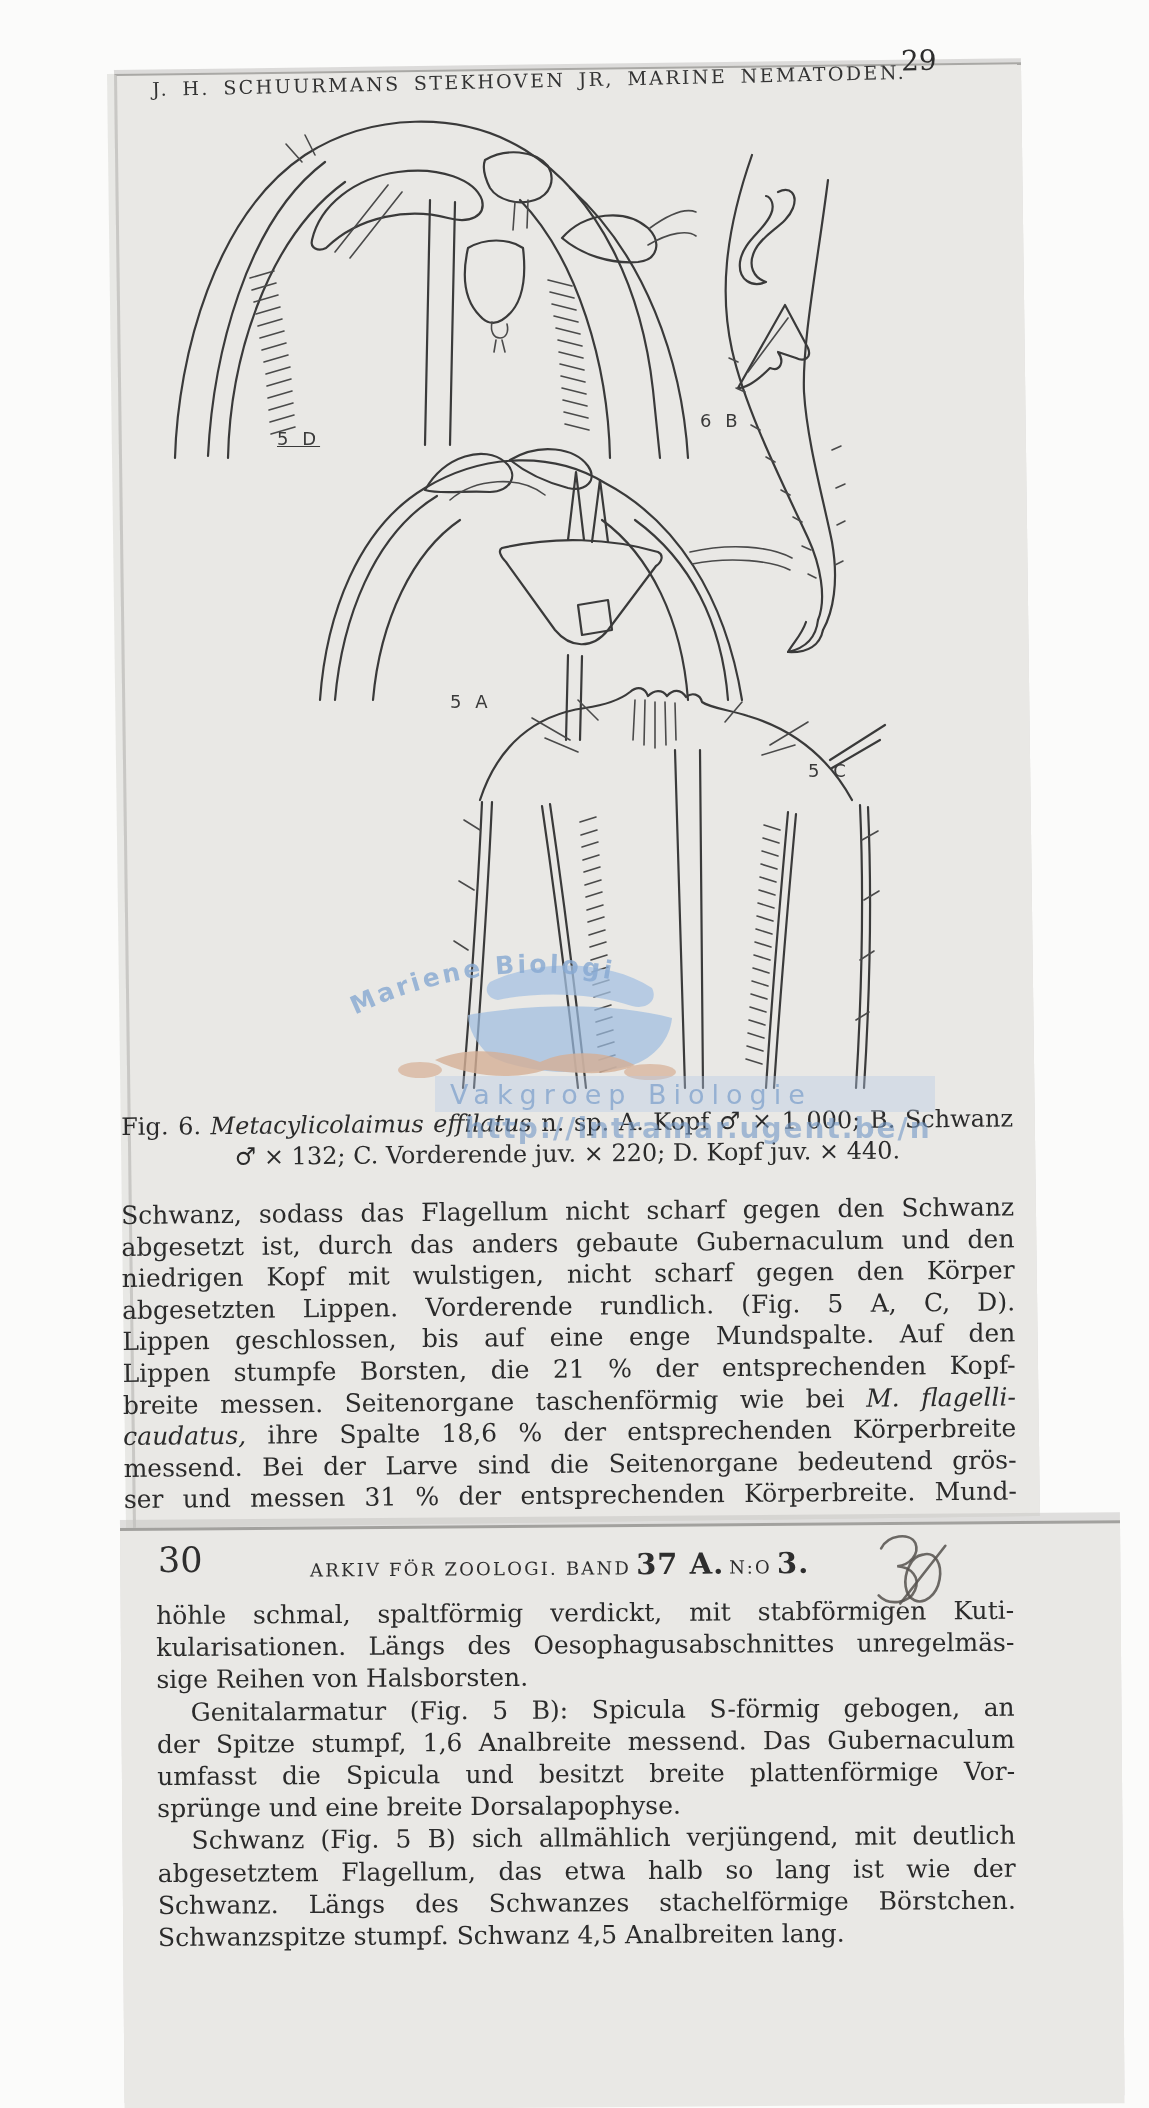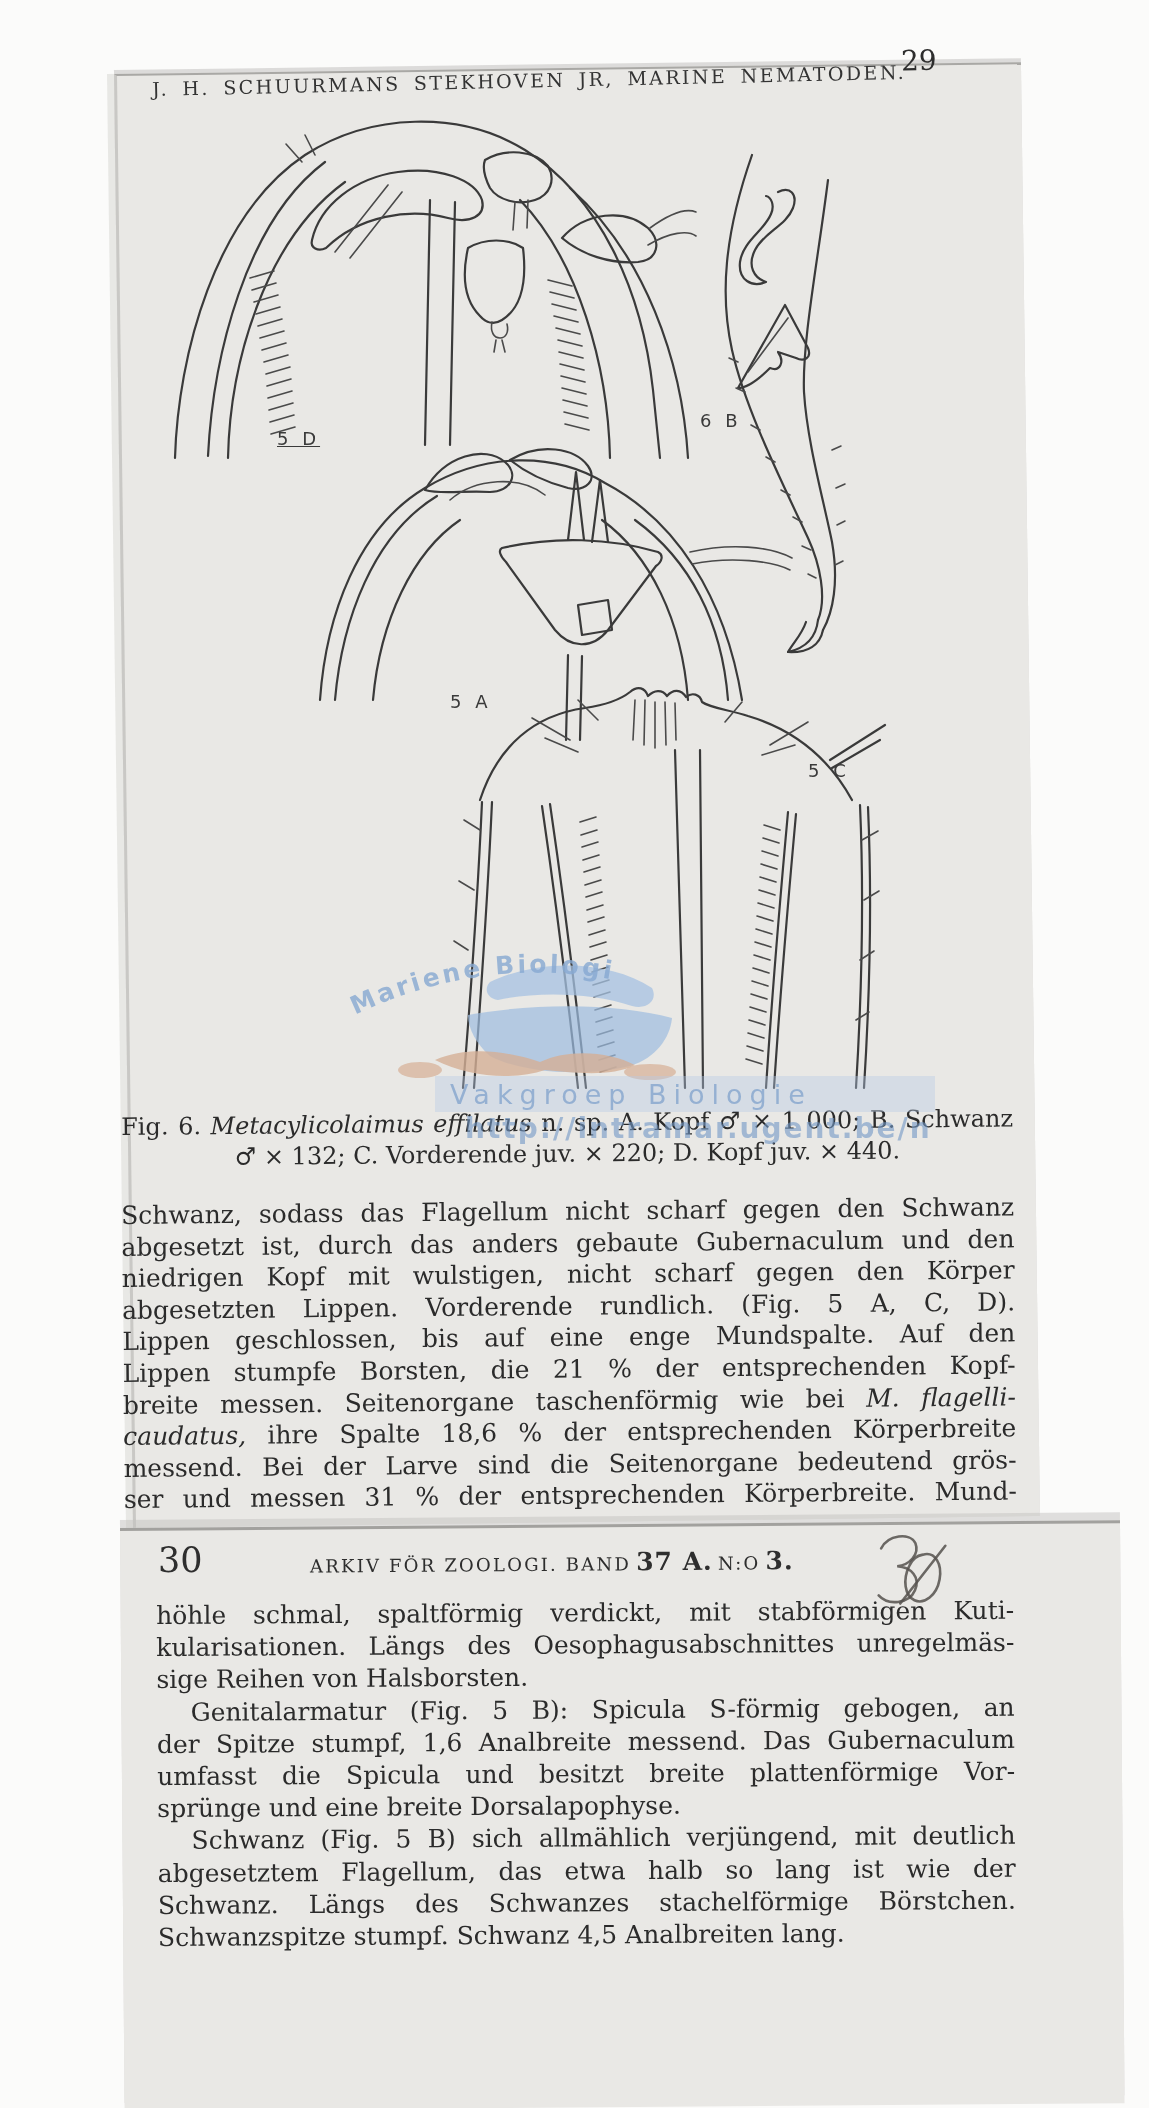--- a/index.html
+++ b/index.html
@@ -36,21 +36,21 @@
   .body29{left:121px;top:1200px;width:893px;font-size:25px;line-height:31.6px;transform:rotate(-0.55deg);transform-origin:0 0;}
   .body30{left:156px;top:1600px;width:858px;font-size:25px;line-height:32.2px;transform:rotate(-0.35deg);transform-origin:0 0;}
   .tline{text-align:justify;text-align-last:justify;}
   .tline.nojust{text-align:left;text-align-last:left;}
   .tline.center{text-align:center;text-align-last:center;}
   .tline.ind{text-indent:34px;}
   .it{font-style:italic;}
   .h30num{left:158px;top:1540px;font-size:35px;color:#2e2e2e;}
   .h30{left:310px;top:1548px;width:430px;white-space:nowrap;transform:rotate(-0.4deg);color:#2e2e2e;}
   .hc-small{font-size:18px;letter-spacing:2.2px;}
-  .hc-big{font-size:25px;font-weight:bold;letter-spacing:1px;}
+  .hc-big{font-size:29px;font-weight:bold;letter-spacing:1px;}
   svg{display:block;}
   .ink{stroke:#3a3a3a;stroke-width:2.2;fill:none;stroke-linecap:round;stroke-linejoin:round;}
   .ink-thin{stroke:#4a4a4a;stroke-width:1.6;fill:none;stroke-linecap:round;}
   .pen{stroke:#55514e;stroke-width:2.6;fill:none;stroke-linecap:round;opacity:.85;}
 </style>
 </head>
 <body>
 
 <div class="abs clip" id="clip1"></div>
 <div class="abs clip" id="clip2"></div>

